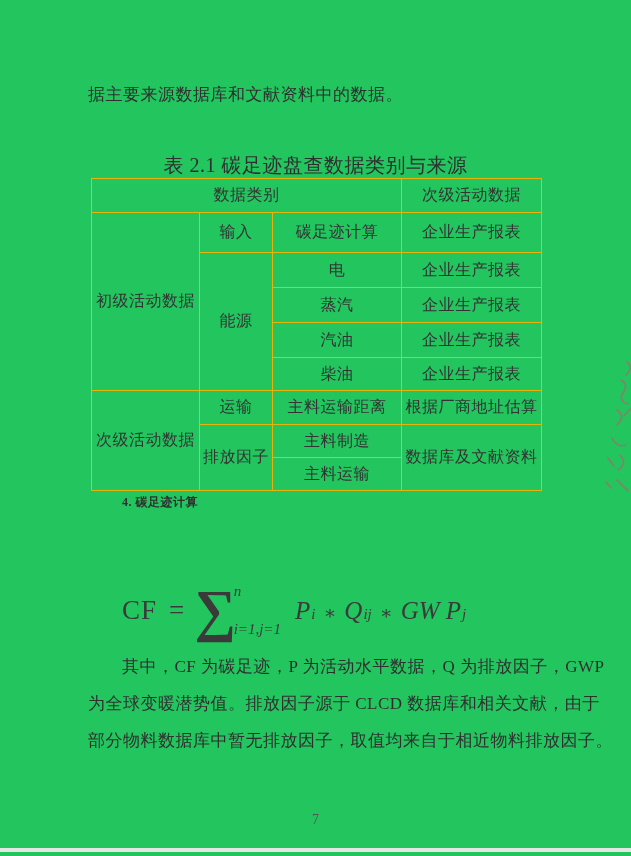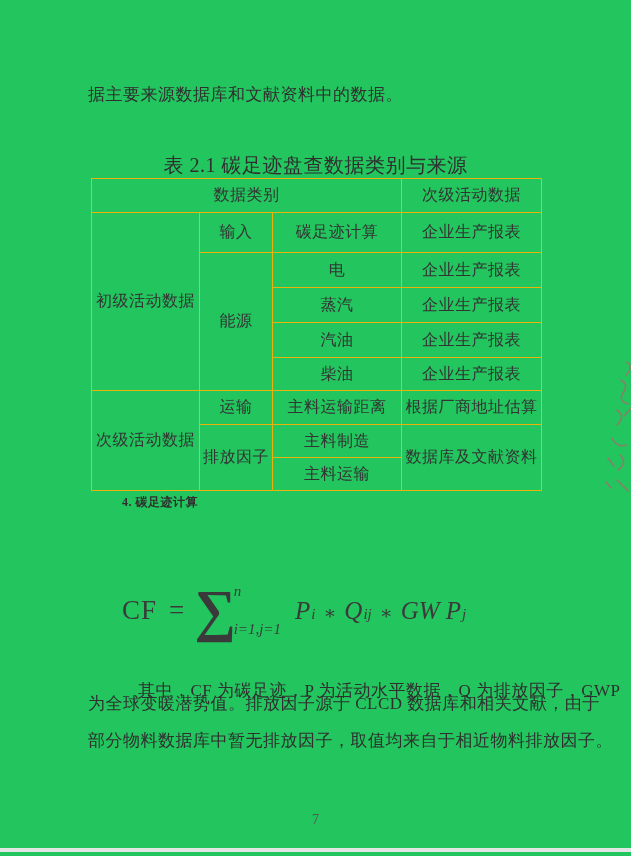--- a/index.html
+++ b/index.html
@@ -169,21 +169,21 @@
         <span class="f-sub">i</span>
       <span class="f-op">∗</span>
       <span class="f-var">Q</span>
         <span class="f-sub">ij</span>
       <span class="f-op">∗</span>
       <span class="f-var">GW P</span>
         <span class="f-sub">j</span>
     </span>
   </div>
 
-  <div class="bodyline" style="left:122px;top:680px;margin-left:16px;">其中，CF 为碳足迹，P 为活动水平数据，Q 为排放因子，GWP</div>
+  <div class="bodyline" style="left:122px;top:656px;">其中，CF 为碳足迹，P 为活动水平数据，Q 为排放因子，GWP</div>
 
   <div class="bodyline" style="left:88px;top:730px;">部分物料数据库中暂无排放因子，取值均来自于相近物料排放因子。</div>
 
   <div class="bodyline" style="left:88px;top:693px;">为全球变暖潜势值。排放因子源于 CLCD 数据库和相关文献，由于</div>
 
   <div class="page-number">7</div>
 
   <svg class="hand-mark" width="38" height="150" viewBox="0 0 38 150">
     <g stroke="#c05a70" stroke-width="1.6" fill="none" stroke-linecap="round">
       <path d="M30,4 q7,5 -1,13"></path>

